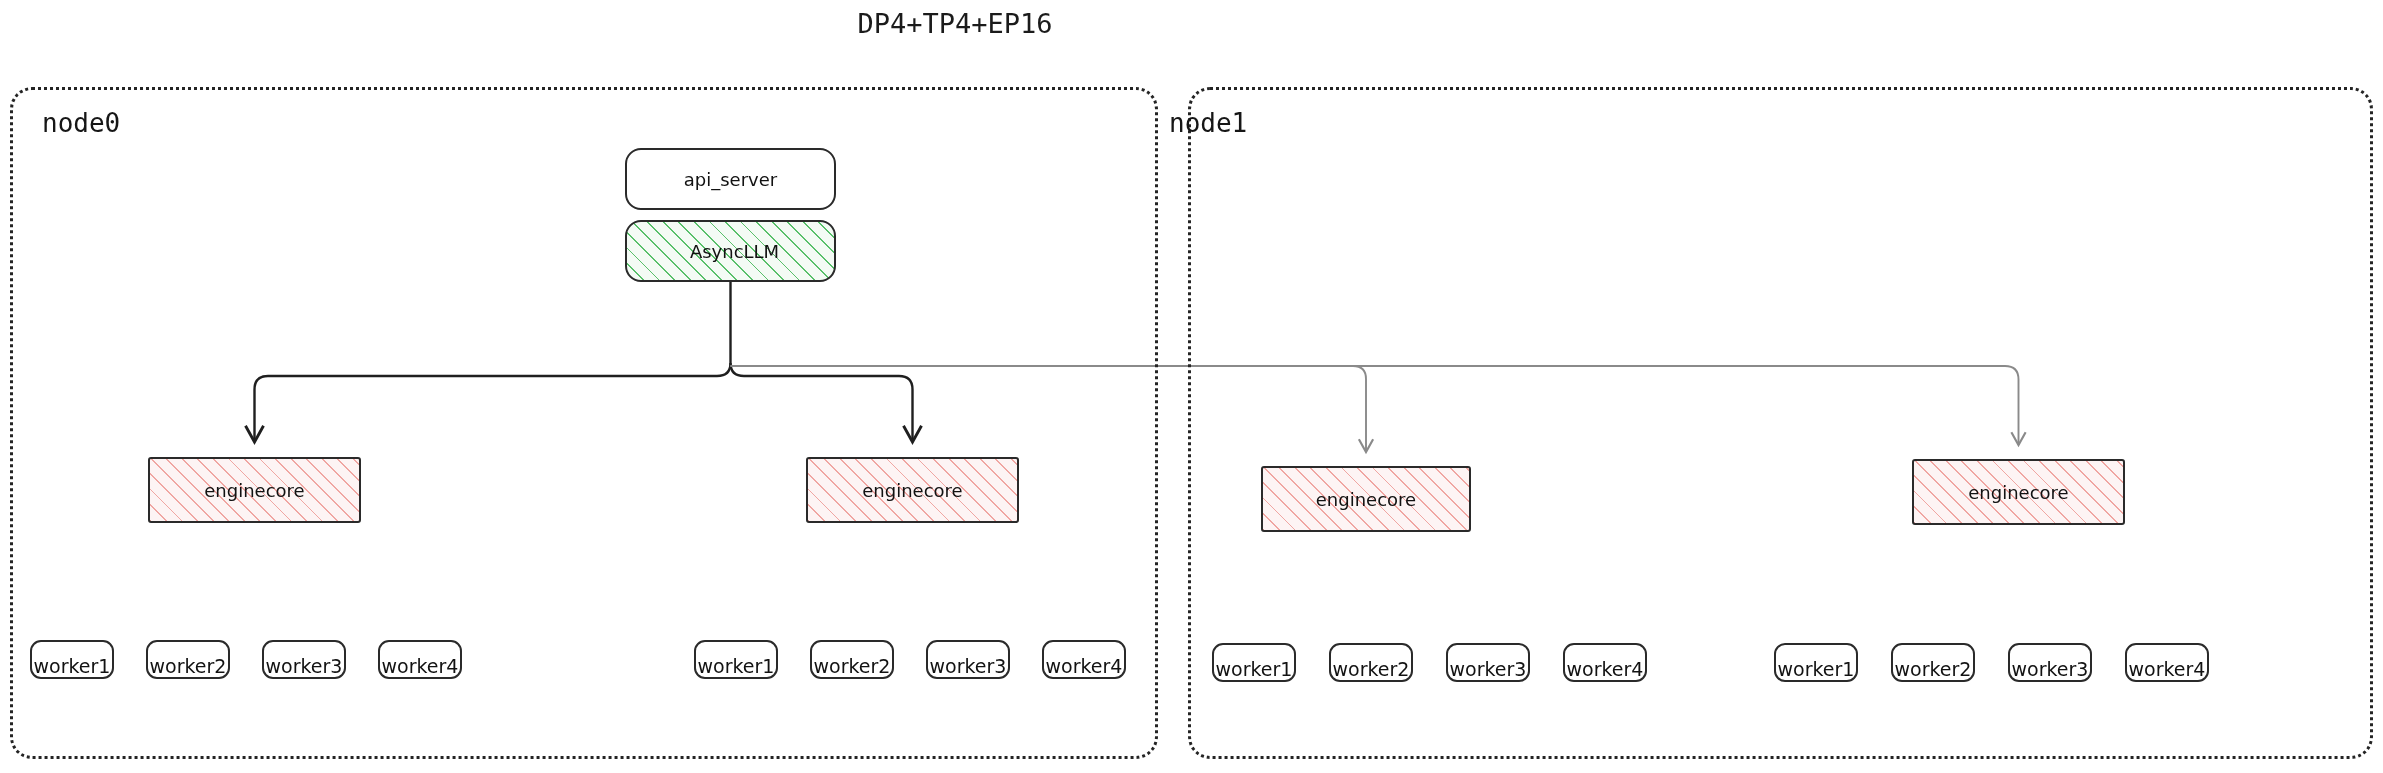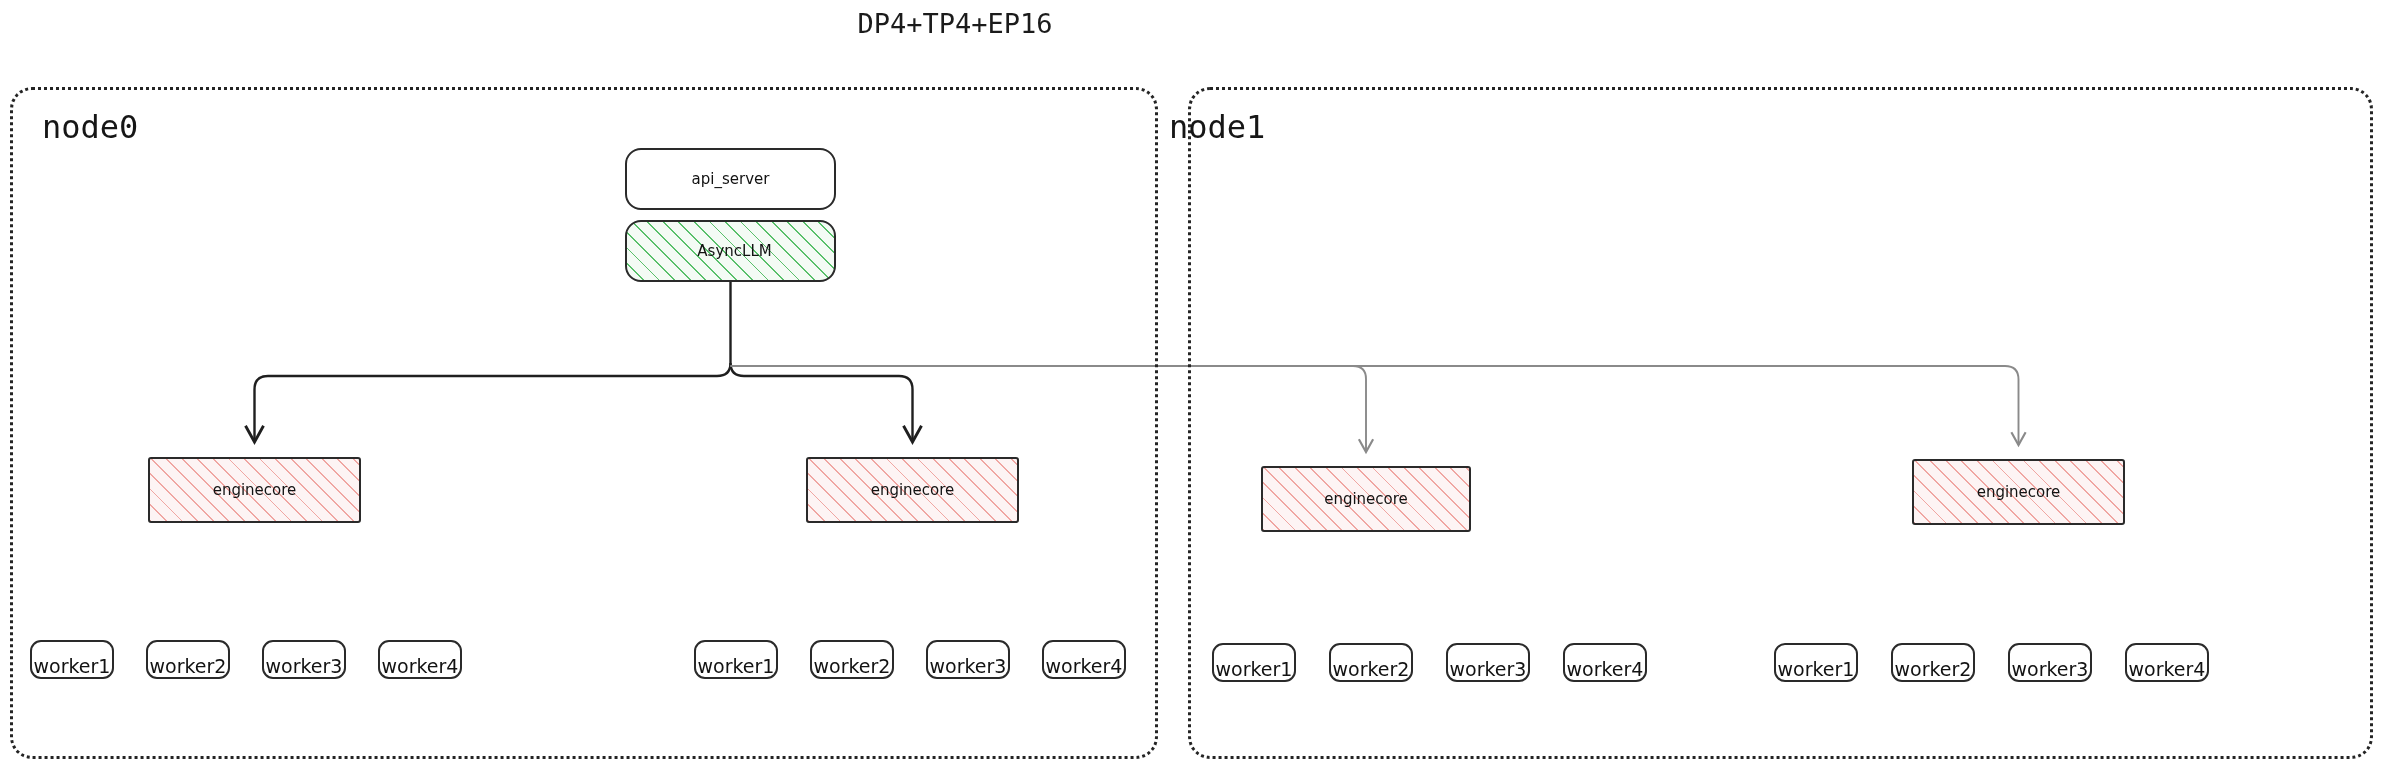--- a/index.html
+++ b/index.html
@@ -39,37 +39,37 @@
   .cluster {
     position: absolute;
     border: 3px dotted #242424;
     border-radius: 22px;
     box-sizing: border-box;
     background: transparent;
   }
   .cluster-label {
     position: absolute;
     font-family: "DejaVu Sans Mono", monospace;
-    font-size: 32px;
+    font-size: 26px;
     color: #161616;
     white-space: nowrap;
   }
 
   
   .nodebox {
     position: absolute;
     box-sizing: border-box;
     display: flex;
     align-items: center;
     justify-content: center;
     border: 2.4px solid #2a2a2a;
     border-radius: 13px;
     background: #ffffff;
     color: #121212;
-    font-size: 15px;
+    font-size: 18px;
     font-family: "DejaVu Sans", sans-serif;
     overflow: hidden;
   }
   .nodebox > span {
     position: relative;
     z-index: 2;
     white-space: nowrap;
   }
 
   

